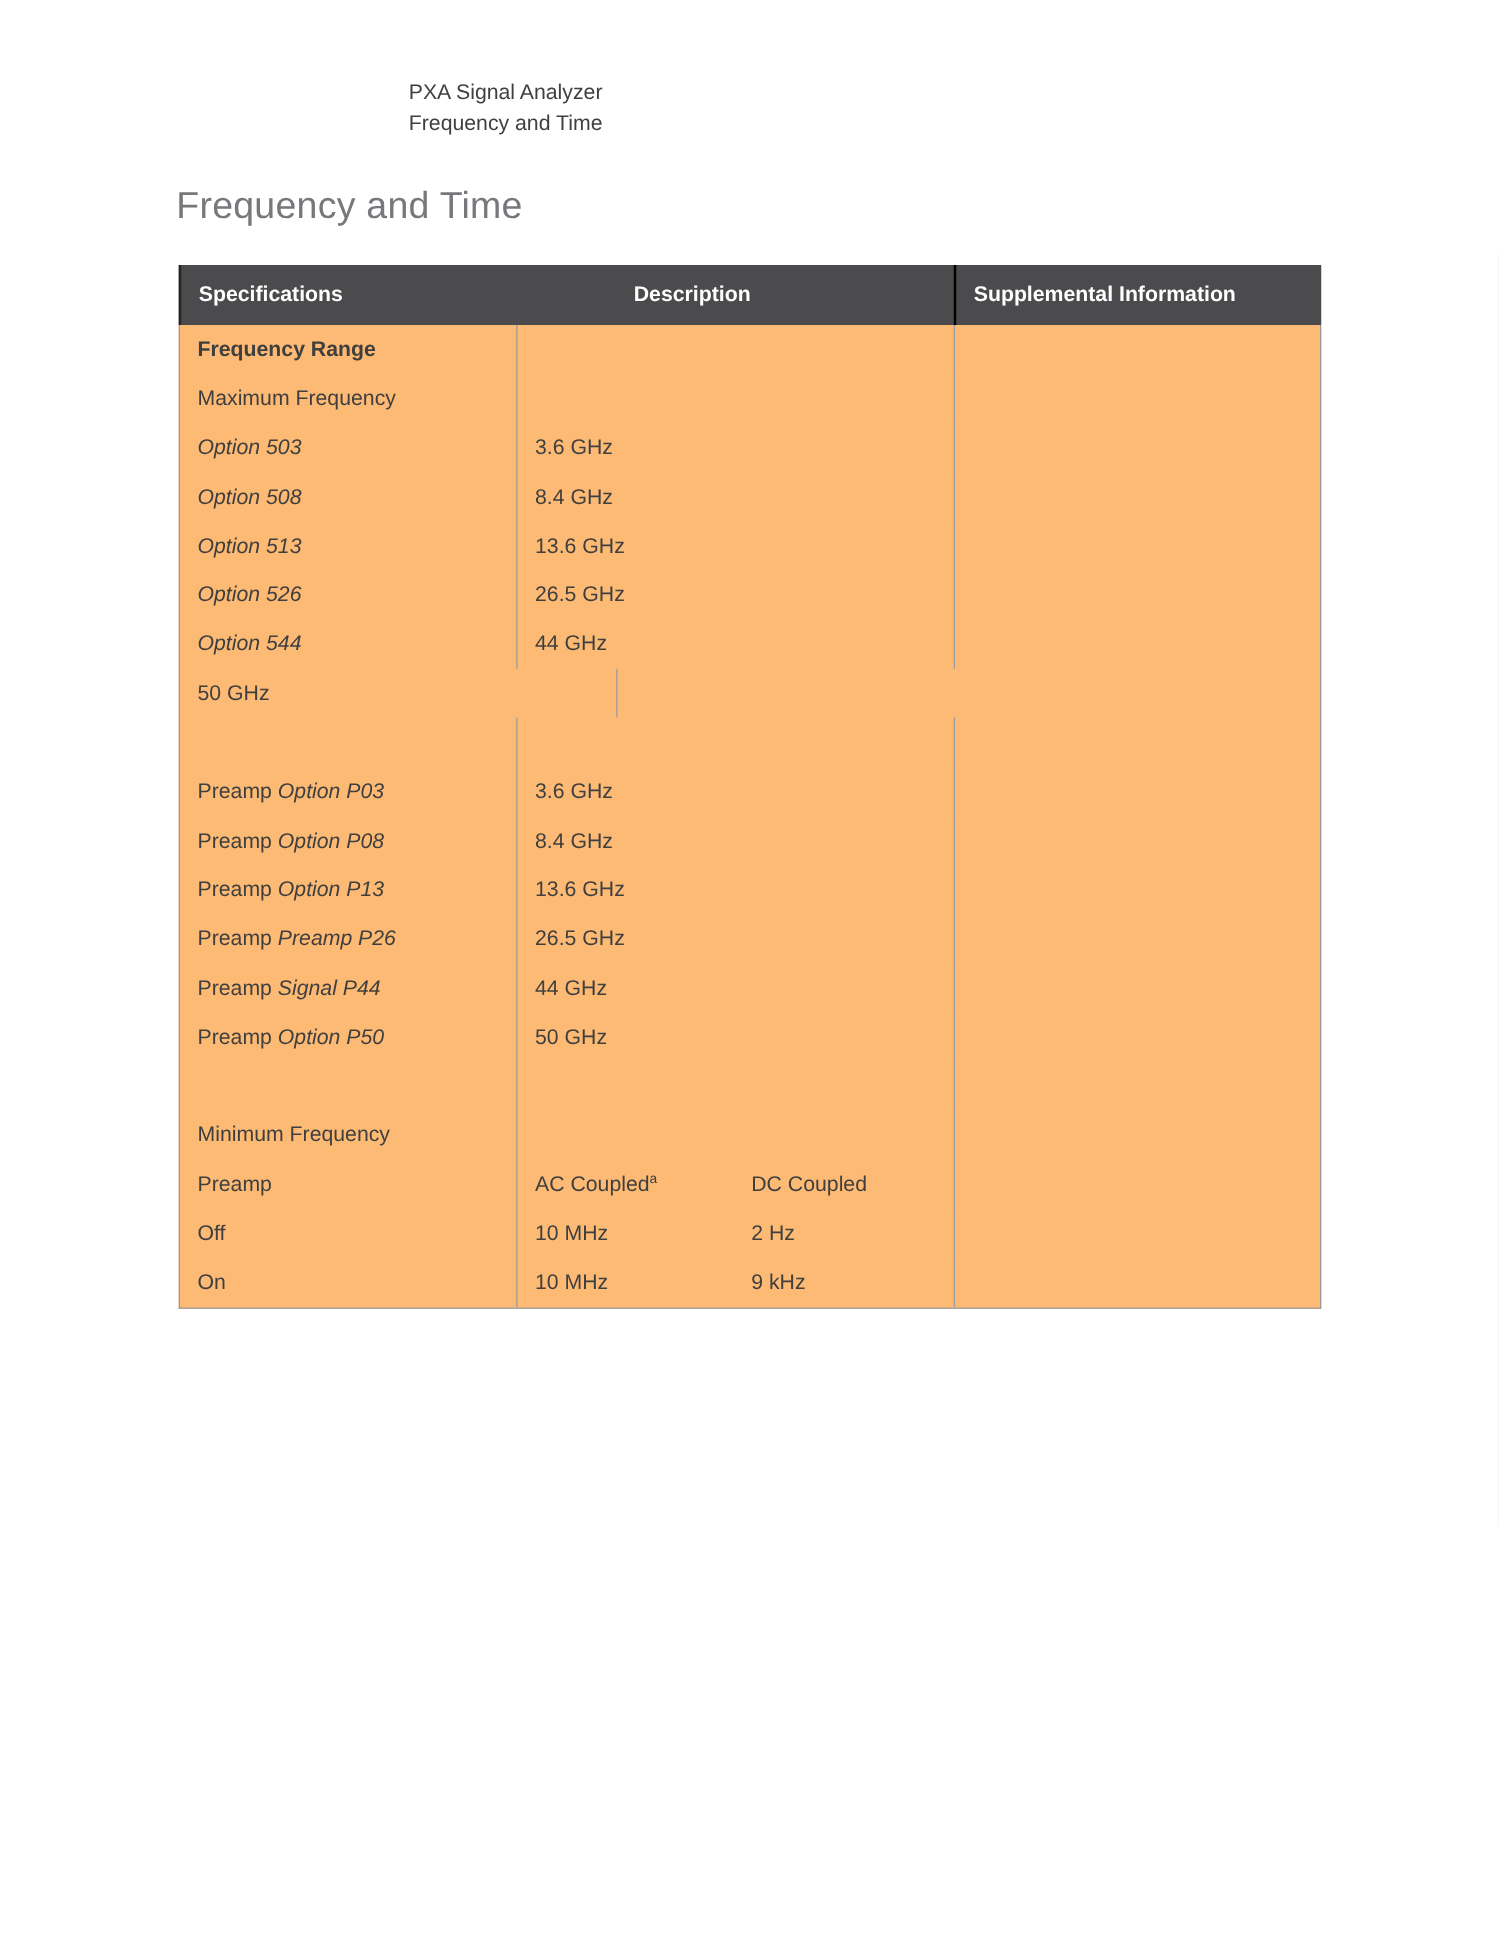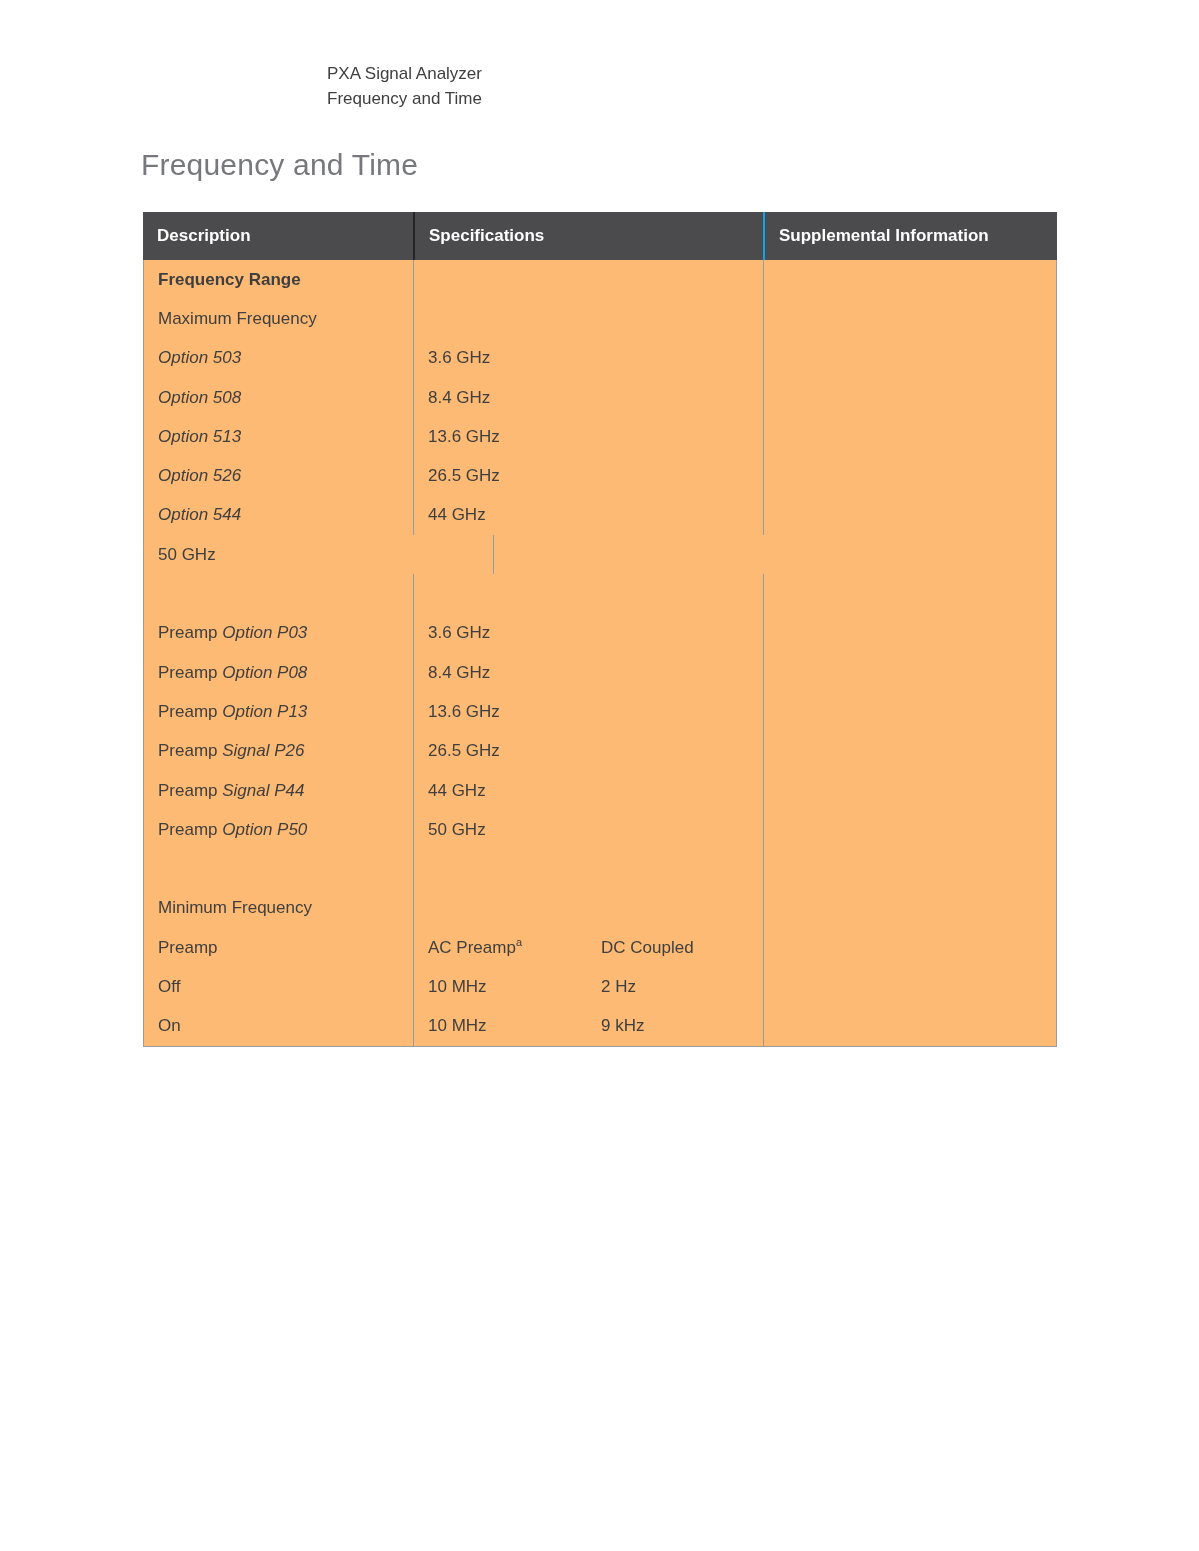--- a/index.html
+++ b/index.html
@@ -49,21 +49,21 @@
   }
   .thead .hcell {
     box-sizing: border-box;
     padding-left: 14px;
     height: 100%;
     display: flex;
     align-items: center;
   }
   .hcell.h-desc { width: 270px; }
   .hcell.h-spec { width: 350px; border-left: 2px solid #252527; }
-  .hcell.h-supp { flex: 1; border-left: 2px solid #0ea5e9; }
+  .hcell.h-supp { flex: 1; border-left: 2px solid #000000; }
   .tbody {
     box-sizing: border-box;
     width: 914px;
     border: 1px solid #9b9b9b;
     border-top: none;
     background: #fdba74;
   }
   .row { display: flex; }
   .cell {
     box-sizing: border-box;
@@ -104,22 +104,22 @@
 
   <div class="doc-header">
     <div>PXA Signal Analyzer</div>
     <div>Frequency and Time</div>
   </div>
 
   <h1 class="page-title">Frequency and Time</h1>
 
   <div class="spec-table">
     <div class="thead">
+      <div class="hcell h-spec">Specifications</div>
       <div class="hcell h-desc">Description</div>
-      <div class="hcell h-spec">Specifications</div>
       <div class="hcell h-supp">Supplemental Information</div>
     </div>
     <div class="tbody">
   <div class="row">
     <div class="cell desc bold"><span class="dprefix">Frequency Range</span><span class="it"></span></div>
     <div class="cell spec">
             <span class="spec1"><span class="s1t"></span><sup class="fnote"></sup></span>
             <span class="spec2"></span>
           </div>
     <div class="cell supp"></div>
@@ -217,21 +217,21 @@
   <div class="row">
     <div class="cell desc"><span class="dprefix">Preamp </span><span class="it">Option P13</span></div>
     <div class="cell spec">
             <span class="spec1"><span class="s1t">13.6 GHz</span><sup class="fnote"></sup></span>
             <span class="spec2"></span>
           </div>
     <div class="cell supp"></div>
   </div>
 
   <div class="row">
-    <div class="cell desc"><span class="dprefix">Preamp </span><span class="it">Signal P26</span></div>
+    <div class="cell desc"><span class="dprefix">Preamp </span><span class="it">Preamp P26</span></div>
     <div class="cell spec">
             <span class="spec1"><span class="s1t">26.5 GHz</span><sup class="fnote"></sup></span>
             <span class="spec2"></span>
           </div>
     <div class="cell supp"></div>
   </div>
 
   <div class="row">
     <div class="cell desc"><span class="dprefix">Preamp </span><span class="it">Signal P44</span></div>
     <div class="cell spec">
@@ -264,21 +264,21 @@
     <div class="cell spec">
             <span class="spec1"><span class="s1t"></span><sup class="fnote"></sup></span>
             <span class="spec2"></span>
           </div>
     <div class="cell supp"></div>
   </div>
 
   <div class="row">
     <div class="cell desc"><span class="dprefix">Preamp</span><span class="it"></span></div>
     <div class="cell spec">
-            <span class="spec1"><span class="s1t">AC Preamp</span><sup class="fnote">a</sup></span>
+            <span class="spec1"><span class="s1t">AC Coupled</span><sup class="fnote">a</sup></span>
             <span class="spec2">DC Coupled</span>
           </div>
     <div class="cell supp"></div>
   </div>
 
   <div class="row">
     <div class="cell desc"><span class="dprefix">Off</span><span class="it"></span></div>
     <div class="cell spec">
             <span class="spec1"><span class="s1t">10 MHz</span><sup class="fnote"></sup></span>
             <span class="spec2">2 Hz</span>

